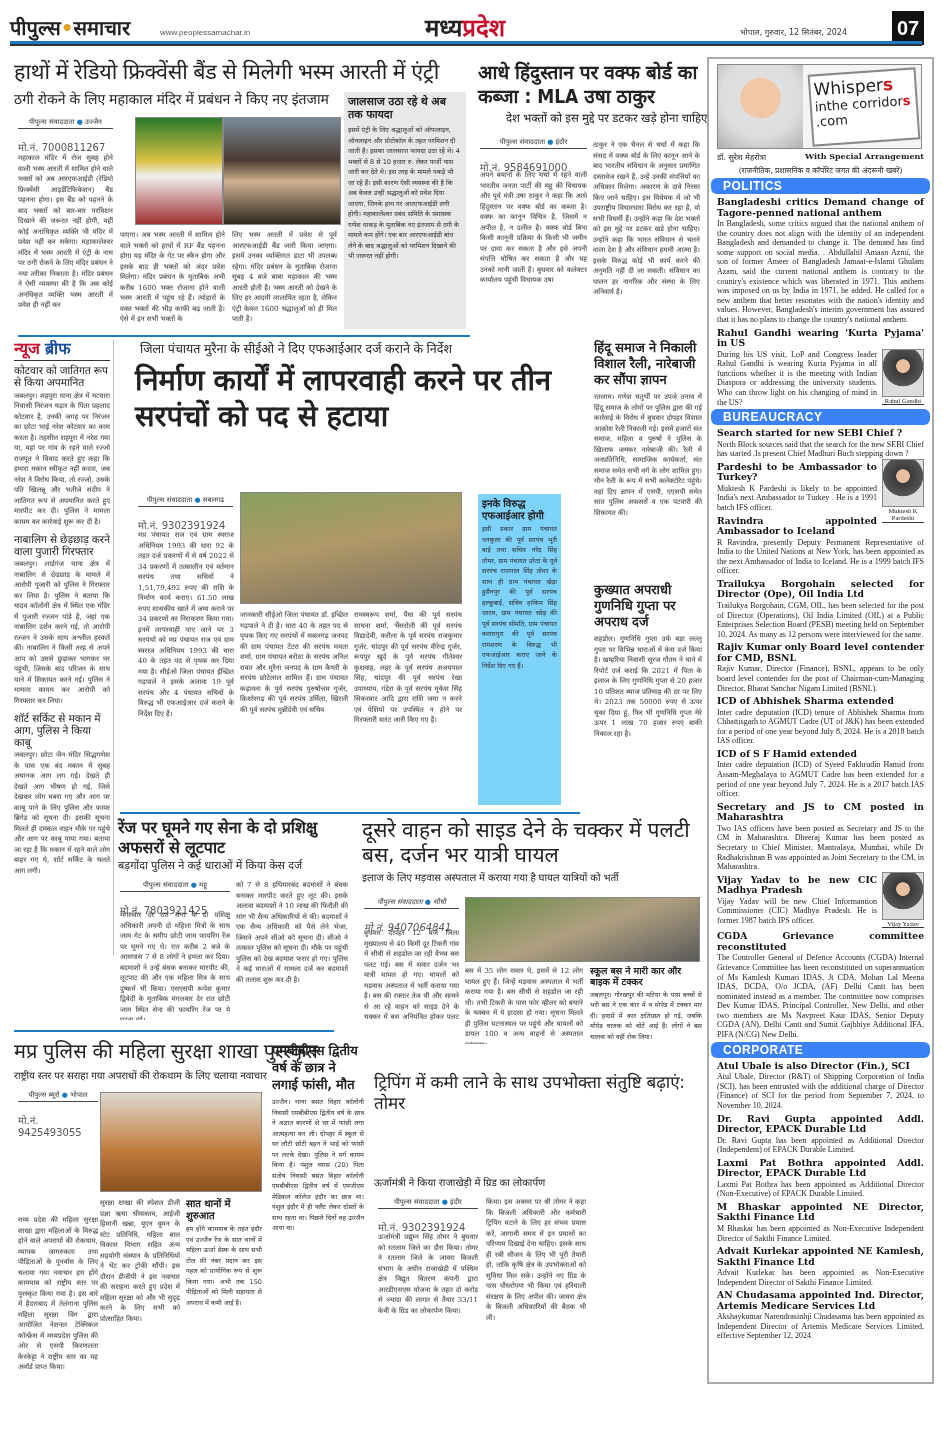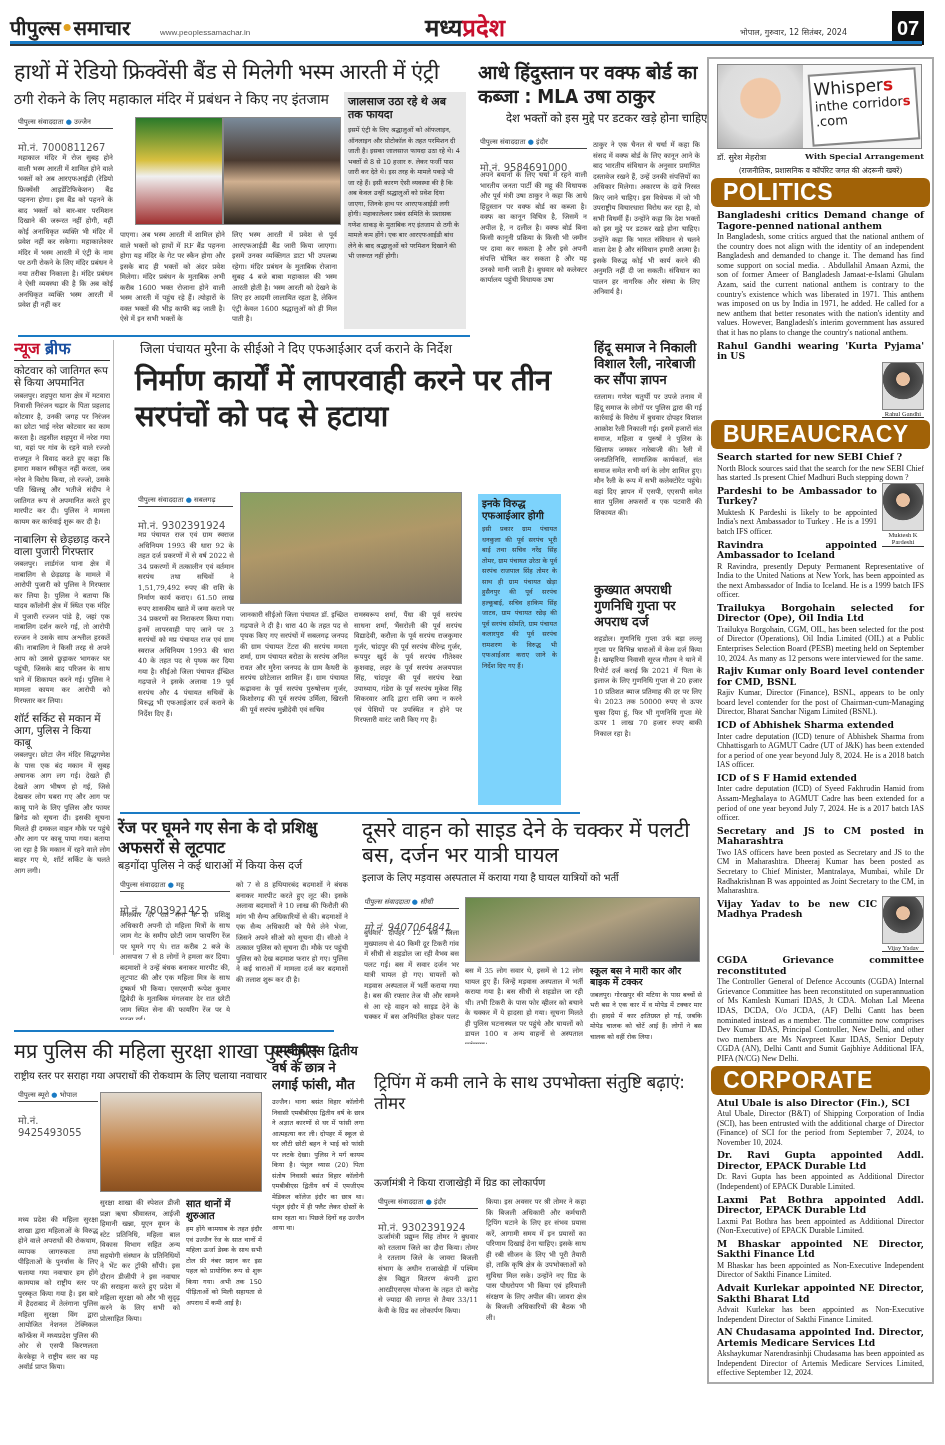--- a/index.html
+++ b/index.html
@@ -11,21 +11,21 @@
   .site { left: 150px; top: 20px; font-size: 8px; color: #555; font-family: "Liberation Sans", sans-serif; }
   .section-title { left: 415px; top: 2px; font-size: 24px; font-weight: bold; }
   .section-title .p1 { color: #222; }
   .section-title .p2 { color: #c8102e; }
   .dateline { left: 730px; top: 18px; font-size: 8px; color: #333; }
   .pagenum { left: 882px; top: 3px; width: 32px; height: 34px; background: #111; color: #fff; font-size: 20px; font-weight: bold; text-align: center; line-height: 34px; font-family: "Liberation Sans", sans-serif; }
   .bluebar { left: 10px; top: 41px; width: 912px; height: 5px; background: #1a7bc4; border-bottom: 2px solid #333; }
 
   .hl { font-family: "DejaVu Sans Condensed", "DejaVu Sans", sans-serif; color: #222; line-height: 1.15; }
   .body-text { font-size: 7px; line-height: 10.5px; color: #333; text-align: justify; font-family: "DejaVu Serif", serif; }
-  .byline { font-size: 7px; color: #333; border-bottom: 1px solid #444; padding-bottom: 2px; }
+  .byline { font-size: 7px; color: #333; border-bottom: 1px solid #444; padding-bottom: 2px; text-align: center; }
   .byline .dot { color: #1a7bc4; }
   .mob { font-size: 10px; color: #555; text-align: left; margin-top: 11px; }
   .photo { background: linear-gradient(135deg, #8a6a4a, #c9a070 40%, #5a6b3a 70%, #9ab08a); border: 1px solid #888; }
   .photo2 { background: linear-gradient(160deg, #6a8a4a, #b0a080 50%, #5a5a5a); }
   .photo3 { background: linear-gradient(180deg, #e0d8cc, #c07a3a 60%, #8a5020); }
   .photo4 { background: linear-gradient(170deg, #88a060, #b09868 45%, #7a7060); }
   .photo-person { background: radial-gradient(circle at 50% 35%, #e8c0a0 18%, #3a3a3a 20%, #555 55%, #ddd 57%); }
   .sidebar-box { background: #e8e8e8; padding: 4px; }
   .hr-blue { height: 3px; background: #1a7bc4; }
   .vline { width: 1px; background: #bbb; }
@@ -34,21 +34,21 @@
   .rcol { left: 707px; top: 57px; width: 227px; height: 1327px; border: 2px solid #aaa; padding: 5px 8px; background: #fff; }
   .whispers-img { width: 205px; height: 85px; border: 1px solid #888; position: relative; background: #f4f4f4; }
   .whispers-face { position: absolute; left: 0; top: 0; width: 85px; height: 83px; background: radial-gradient(circle at 50% 40%, #f0c8a8 30%, #e0e0e0 32%, #ddd 60%, #b0b0b0); }
   .whispers-logo { position: absolute; left: 92px; top: 6px; width: 108px; height: 72px; border: 2px solid #888; background: #fff; transform: rotate(-4deg); font-family: "DejaVu Sans", sans-serif; padding: 3px; }
   .whispers-logo .w1 { font-size: 17px; color: #222; }
   .whispers-logo .w2 { font-size: 13px; color: #222; }
   .whispers-logo .red { color: #d01818; font-weight: bold; }
   .cap-row { display: flex; justify-content: space-between; font-size: 8px; margin-top: 2px; font-family: "DejaVu Serif", serif; }
   .cap-row b { font-size: 8px; }
   .tagline { font-size: 7.5px; text-align: center; margin: 3px 0; }
-  .banner { background: #a16207; color: #fff; font-family: "Liberation Sans", sans-serif; font-weight: bold; font-size: 23px; padding: 1px 12px; border-radius: 6px; margin: 2px -6px 2px -6px; letter-spacing: 0.5px; }
+  .banner { background: #3b82f6; color: #fff; font-family: "Liberation Sans", sans-serif; font-weight: bold; font-size: 12px; padding: 1px 12px; border-radius: 6px; margin: 2px -6px 2px -6px; letter-spacing: 0.5px; }
   .r-head { font-family: "DejaVu Serif", serif; font-weight: bold; font-size: 9.2px; line-height: 10.5px; color: #111; margin-top: 3px; text-align: justify; }
   .r-body { font-family: "Liberation Serif", serif; font-size: 8px; line-height: 9.6px; color: #222; text-align: justify; margin-top: 1px; }
   .thumb { float: right; width: 42px; margin-left: 5px; text-align: center; }
   .thumb .pic { width: 42px; height: 48px; border: 1px solid #888; }
   .thumb .cap { font-family: "Liberation Serif", serif; font-size: 6.5px; line-height: 7.5px; border-bottom: 1px solid #333; }
 </style>
 </head>
 <body>
 
 <div class="abs masthead">
@@ -205,20 +205,21 @@
   <div class="tagline">(राजनीतिक, प्रशासनिक व कॉर्पोरेट जगत की अंदरूनी खबरें)</div>
 
   <div class="banner">POLITICS</div>
   <div class="r-head">Bangladeshi critics Demand change of Tagore-penned national anthem</div>
   <div class="r-body">In Bangladesh, some critics argued that the national anthem of the country does not align with the identity of an independent Bangladesh and demanded to change it. The demand has find some support on social media. . Abdullahil Amaan Azmi, the son of former Ameer of Bangladesh Jamaat-e-Islami Ghulam Azam, said the current national anthem is contrary to the country's existence which was liberated in 1971. This anthem was imposed on us by India in 1971, he added. He called for a new anthem that better resonates with the nation's identity and values. However, Bangladesh's interim government has assured that it has no plans to change the country's national anthem.</div>
   <div class="r-head">Rahul Gandhi wearing 'Kurta Pyjama' in US</div>
   <div class="thumb">
       <div class="pic photo-person"></div>
       <div class="cap">Rahul Gandhi</div>
     </div>
+  <div class="r-body">During his US visit, LoP and Congress leader Rahul Gandhi is wearing Kurta Pyjama in all functions whether it is the meeting with Indian Diaspora or addressing the university students. Who can throw light on his changing of mind in the US?</div>
   <div style="clear:both"></div>
 
   <div class="banner">BUREAUCRACY</div>
   <div class="r-head">Search started for new SEBI Chief ?</div>
   <div class="r-body">North Block sources said that the search for the new SEBI Chief has started .Is present Chief Madhuri Buch stepping down ?</div>
   <div class="thumb">
       <div class="pic photo-person"></div>
       <div class="cap">Muktesh K Pardeshi</div>
     </div>
   <div class="r-head">Pardeshi to be Ambassador to Turkey?</div>
@@ -234,30 +235,31 @@
   <div class="r-body">Inter cadre deputation (ICD) tenure of Abhishek Sharma from Chhattisgarh to AGMUT Cadre (UT of J&amp;K) has been extended for a period of one year beyond July 8, 2024. He is a 2018 batch IAS officer.</div>
   <div class="r-head">ICD of S F Hamid extended</div>
   <div class="r-body">Inter cadre deputation (ICD) of Syeed Fakhrudin Hamid from Assam-Meghalaya to AGMUT Cadre has been extended for a period of one year beyond July 7, 2024. He is a 2017 batch IAS officer.</div>
   <div class="r-head">Secretary and JS to CM posted in Maharashtra</div>
   <div class="r-body">Two IAS officers have been posted as Secretary and JS to the CM in Maharashtra. Dheeraj Kumar has been posted as Secretary to Chief Minister, Mantralaya, Mumbai, while Dr Radhakrishnan B was appointed as Joint Secretary to the CM, in Maharashtra.</div>
   <div class="thumb">
       <div class="pic photo-person"></div>
       <div class="cap">Vijay Yadav</div>
     </div>
   <div class="r-head">Vijay Yadav to be new CIC Madhya Pradesh</div>
+  <div class="r-body">Vijay Yadav will be new Chief Informantion Commissioner (CIC) Madhya Pradesh. He is former 1987 batch IPS officer.</div>
   <div style="clear:both"></div>
   <div class="r-head">CGDA Grievance committee reconstituted</div>
   <div class="r-body">The Controller General of Defence Accounts (CGDA) Internal Grievance Committee has been reconstituted on superannuation of Ms Kamlesh Kumari IDAS, Jt CDA. Mohan Lal Meena IDAS, DCDA, O/o JCDA, (AF) Delhi Cantt has been nominated instead as a member. The committee now comprises Dev Kumar IDAS, Principal Controller, New Delhi, and other two members are Ms Navpreet Kaur IDAS, Senior Deputy CGDA (AN), Delhi Cantt and Sumit Gajbhiye Additional IFA, PIFA (N/CG) New Delhi.</div>
 
   <div class="banner">CORPORATE</div>
   <div class="r-head">Atul Ubale is also Director (Fin.), SCI</div>
   <div class="r-body">Atul Ubale, Director (B&amp;T) of Shipping Corporation of India (SCI), has been entrusted with the additional charge of Director (Finance) of SCI for the period from September 7, 2024, to November 10, 2024.</div>
   <div class="r-head">Dr. Ravi Gupta appointed Addl. Director, EPACK Durable Ltd</div>
   <div class="r-body">Dr. Ravi Gupta has been appointed as Additional Director (Independent) of EPACK Durable Limited.</div>
   <div class="r-head">Laxmi Pat Bothra appointed Addl. Director, EPACK Durable Ltd</div>
   <div class="r-body">Laxmi Pat Bothra has been appointed as Additional Director (Non-Executive) of EPACK Durable Limited.</div>
   <div class="r-head">M Bhaskar appointed NE Director, Sakthi Finance Ltd</div>
   <div class="r-body">M Bhaskar has been appointed as Non-Executive Independent Director of Sakthi Finance Limited.</div>
-  <div class="r-head">Advait Kurlekar appointed NE Director, Sakthi Bharat Ltd</div>
+  <div class="r-head">Advait Kurlekar appointed NE Kamlesh, Sakthi Finance Ltd</div>
   <div class="r-body">Advait Kurlekar has been appointed as Non-Executive Independent Director of Sakthi Finance Limited.</div>
   <div class="r-head">AN Chudasama appointed Ind. Director, Artemis Medicare Services Ltd</div>
   <div class="r-body">Akshaykumar Narendrasinhji Chudasama has been appointed as Independent Director of Artemis Medicare Services Limited, effective September 12, 2024.</div>
 </div>
 
 </body></html>

